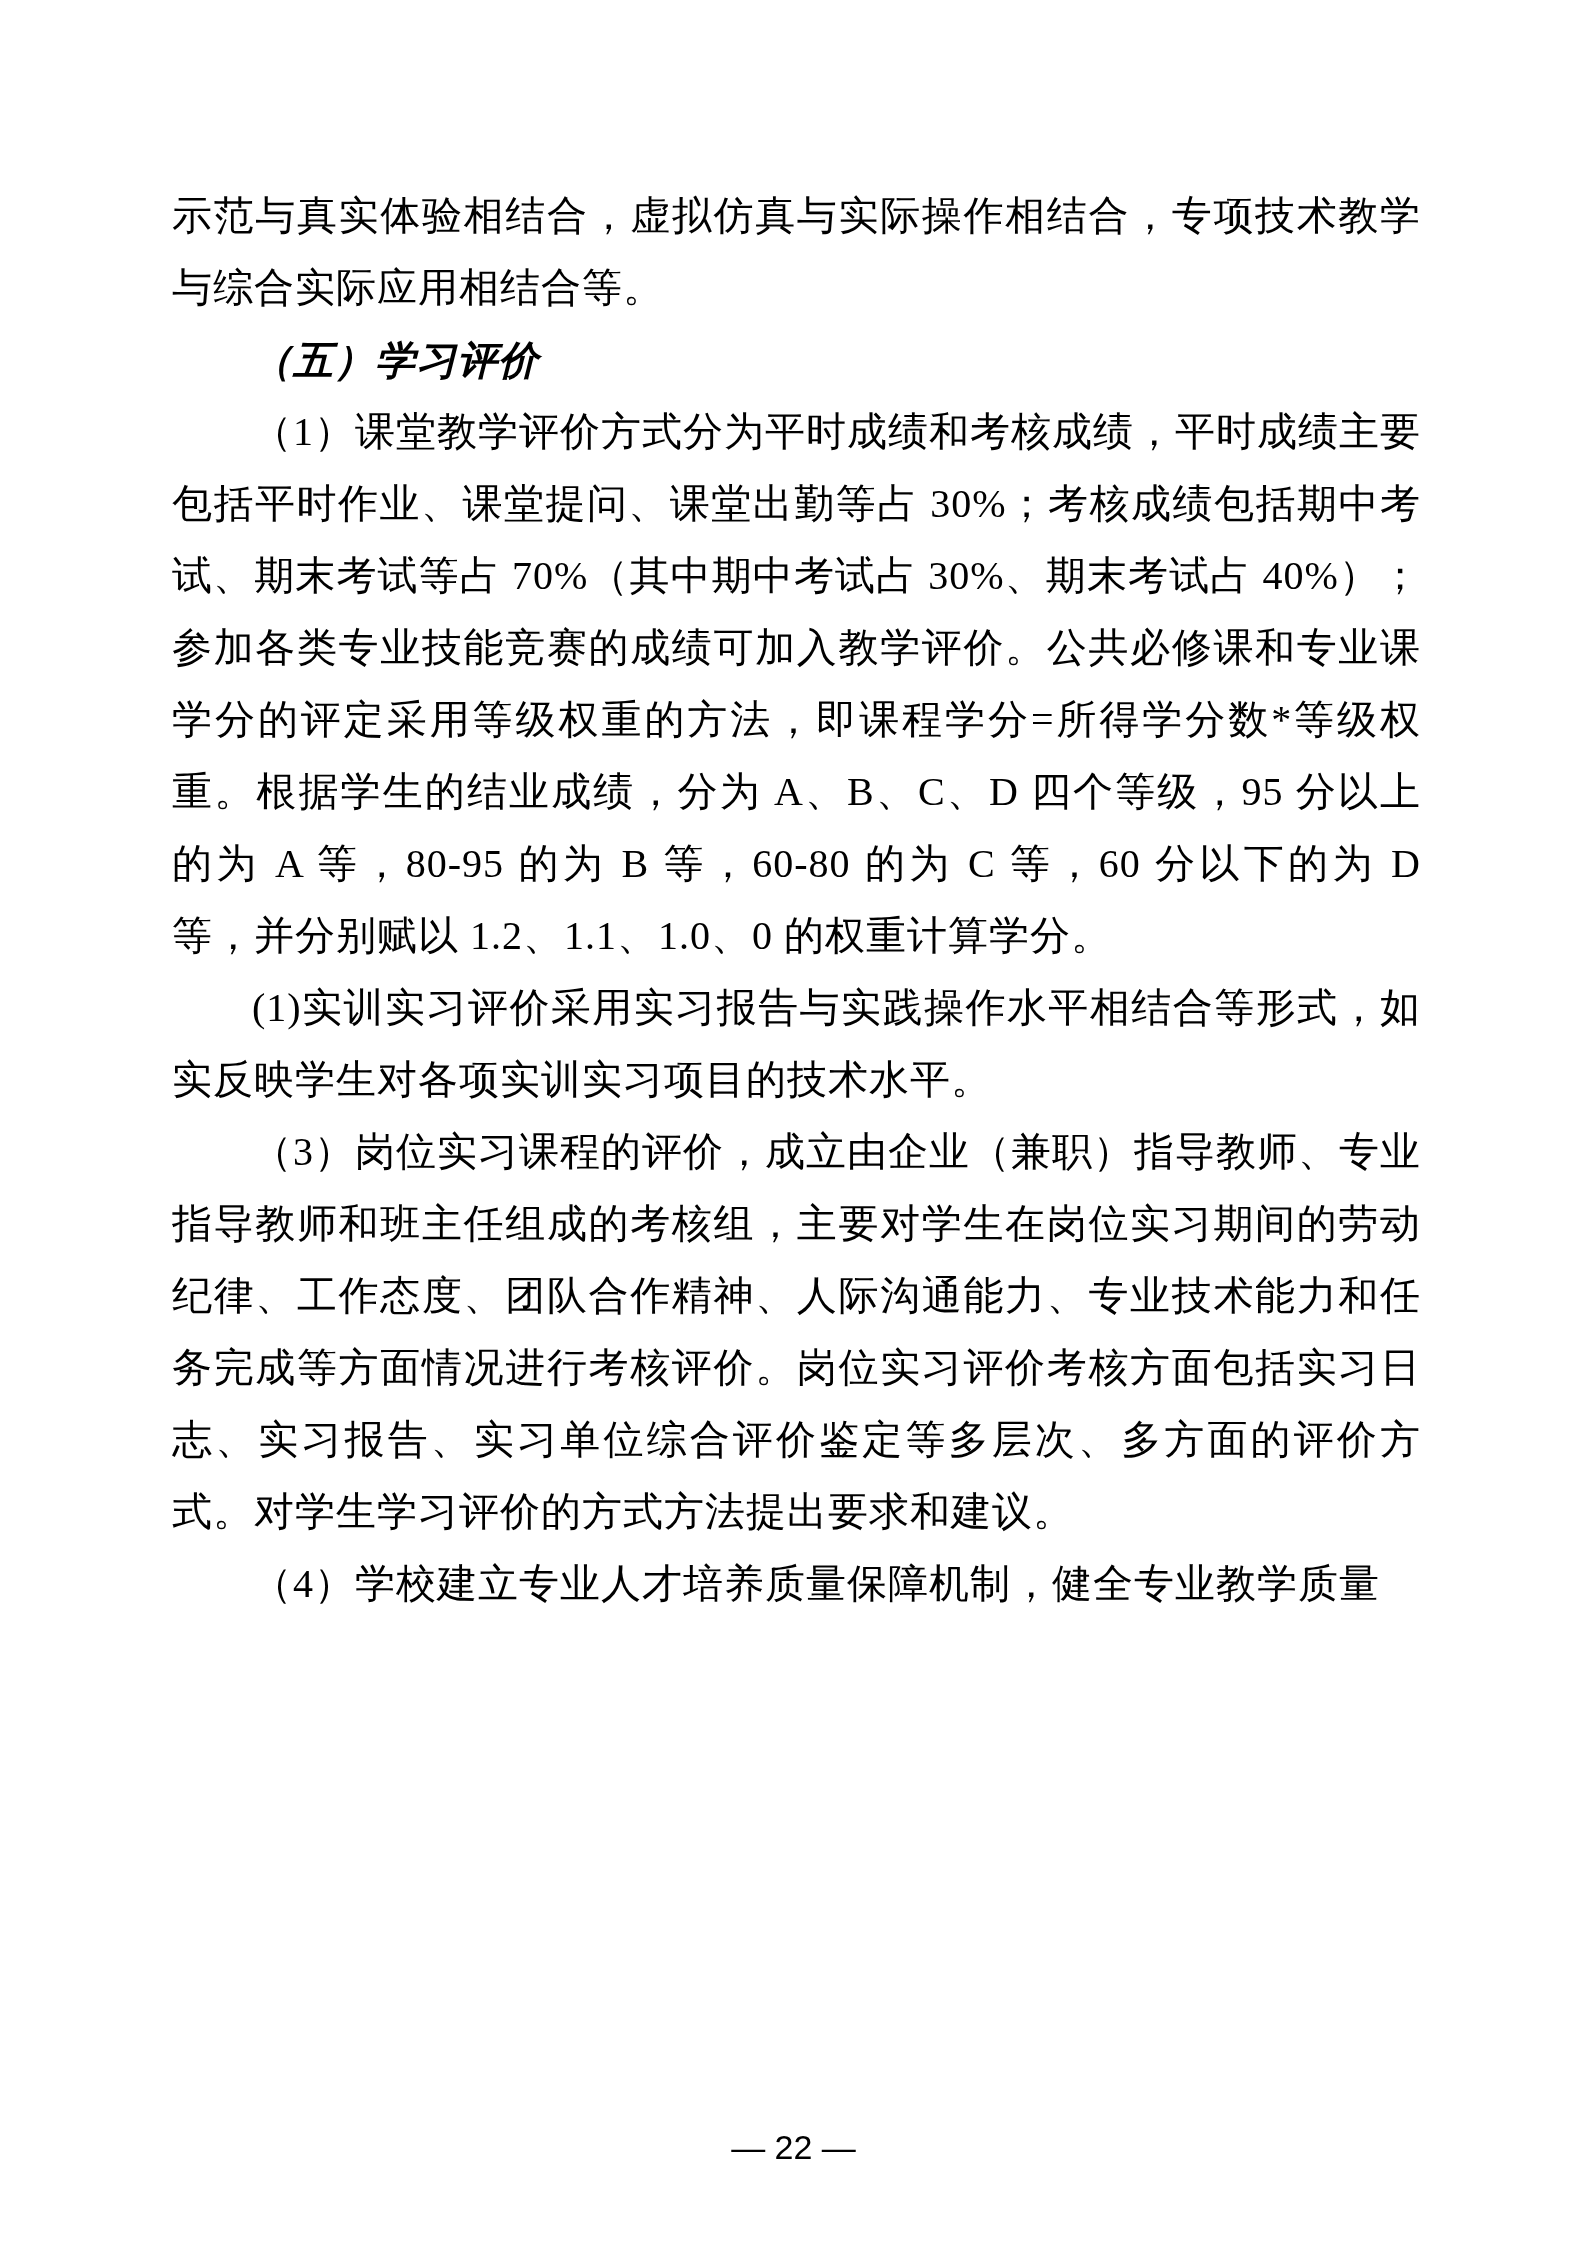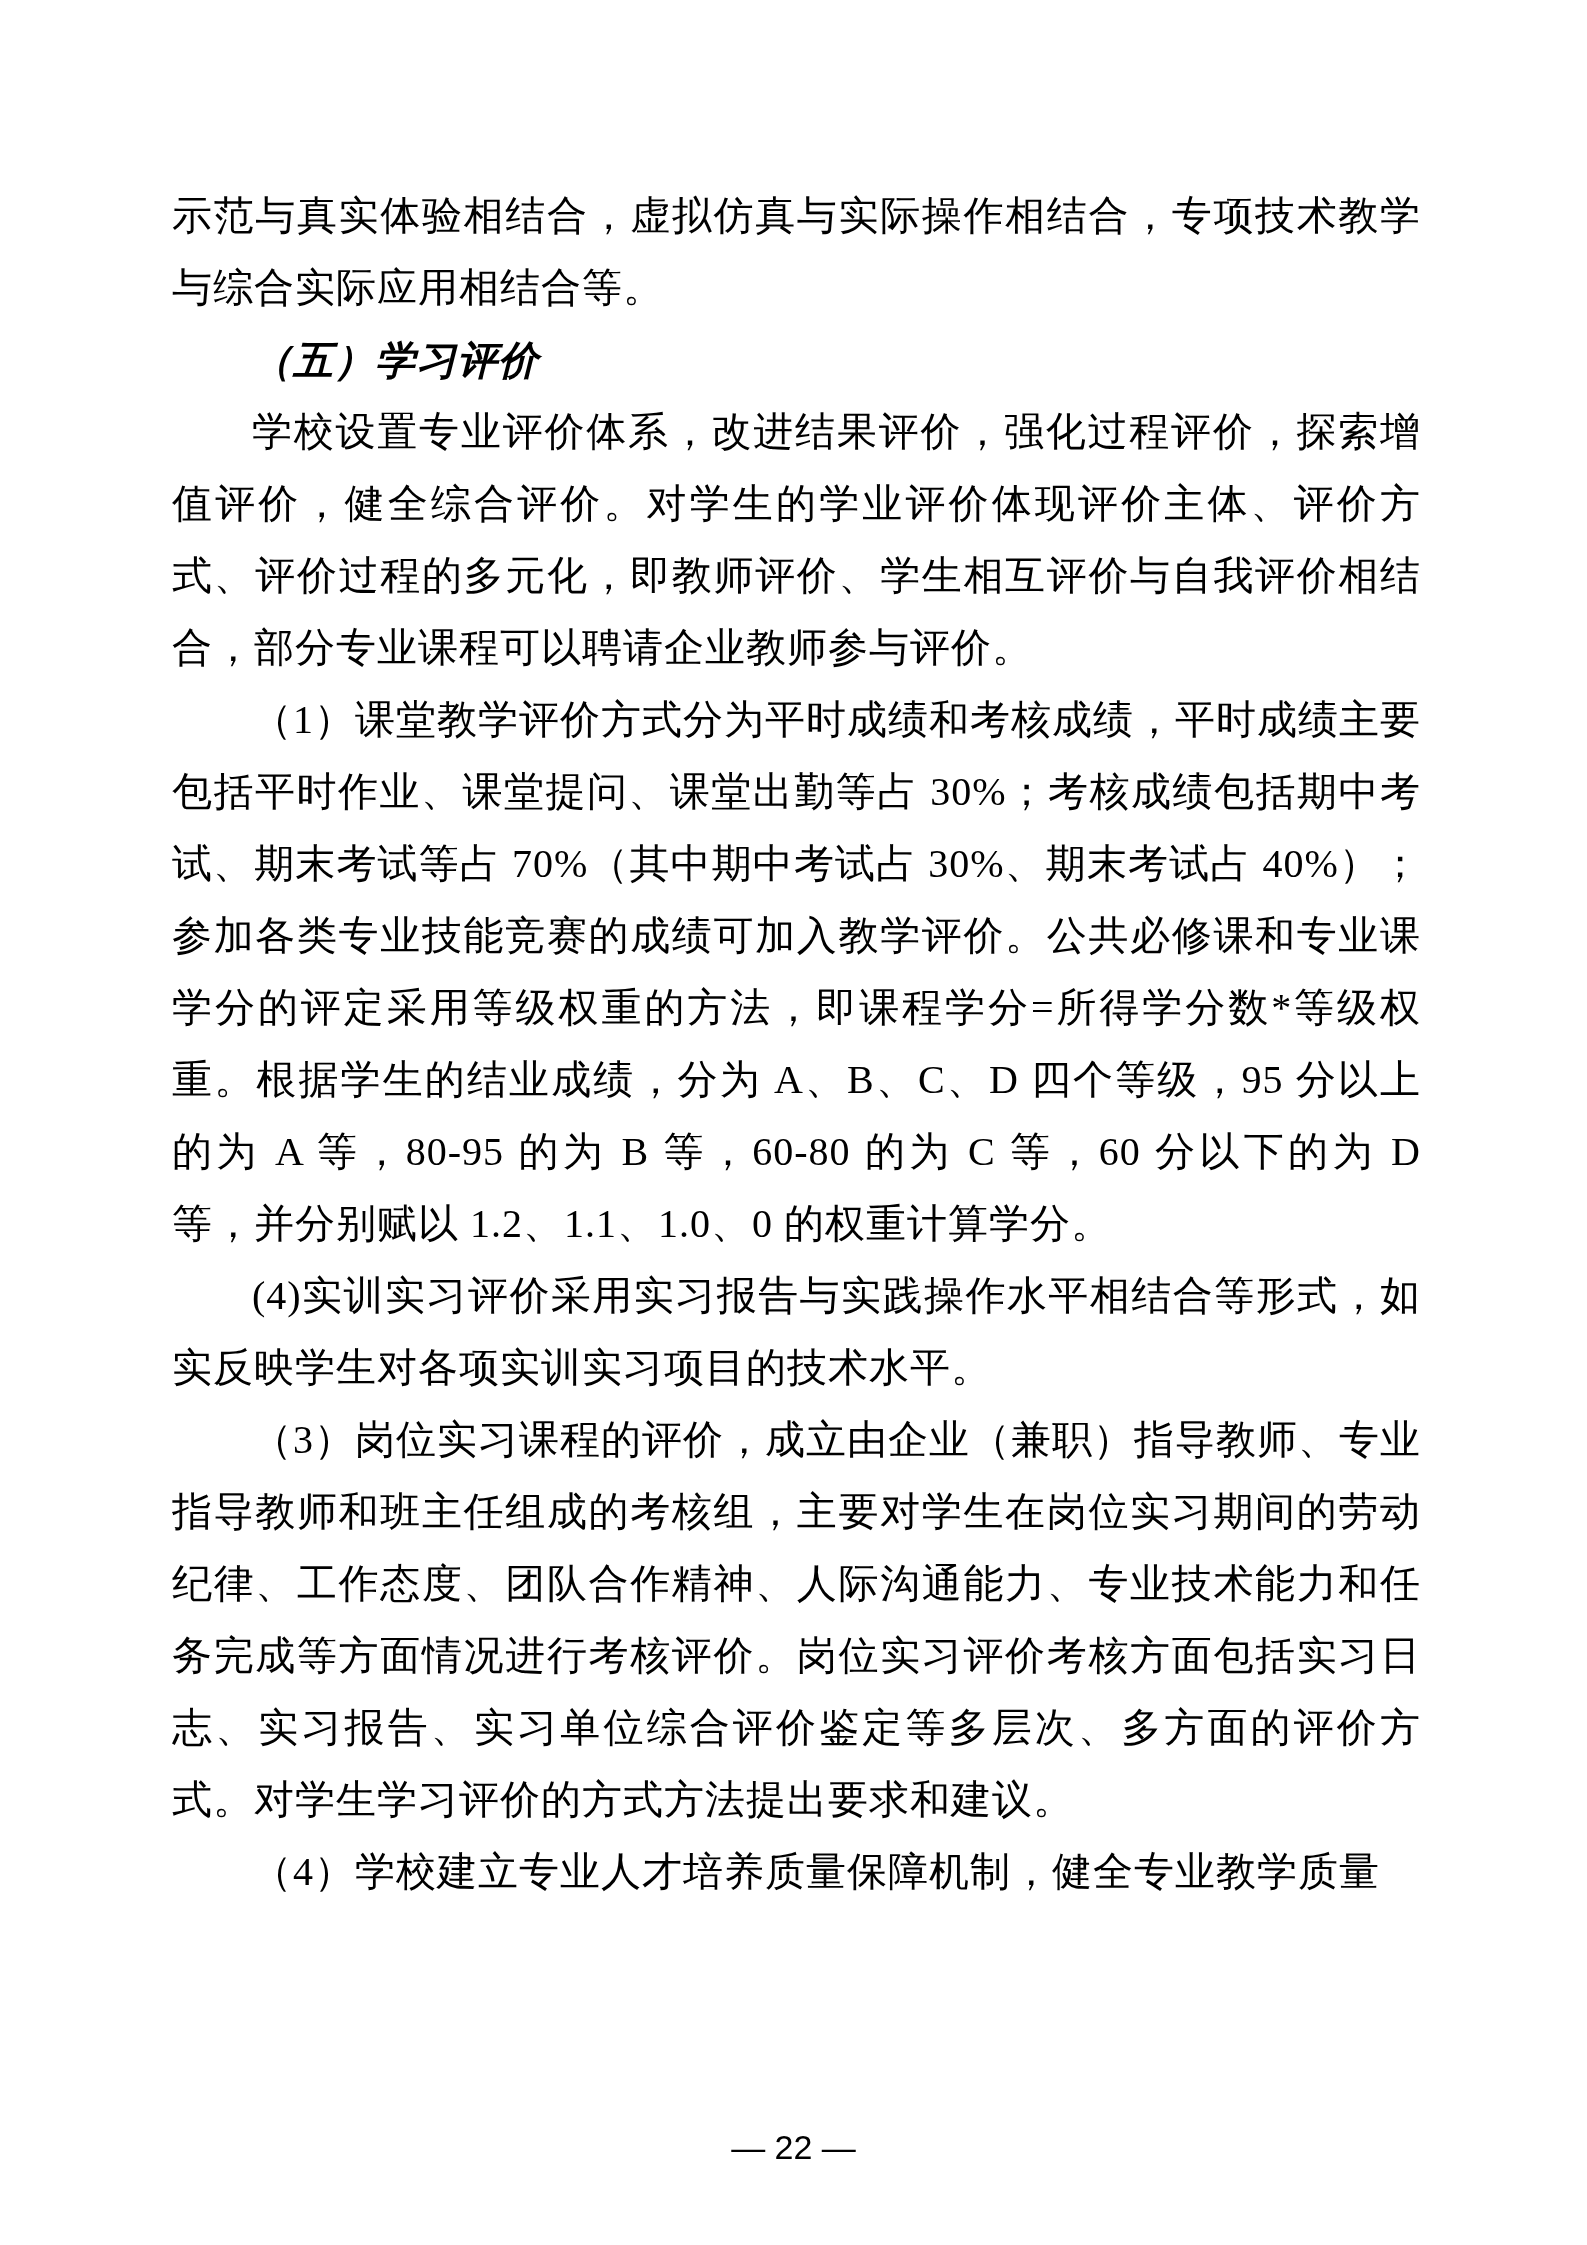--- a/index.html
+++ b/index.html
@@ -56,20 +56,19 @@
     color: #000000;
   }
 </style>
 </head>
 <body>
 
 <div class="page">
   <div class="content">
     <p class="para no-indent">示范与真实体验相结合，虚拟仿真与实际操作相结合，专项技术教学与综合实际应用相结合等。</p>
     <h3 class="heading">（五）学习评价</h3>
-    <p class="para">学校设置专业评价体系，改进结果评价，强化过程评价，探索增值评价，健全综合评价。对学生的学业评价体现评价主体、评价方式、评价过程的多元化，即教师评价、学生相互评价与自我评价相结合，部分专业课程可以聘请企业教师参与评价。</p>
     <p class="para">（1）课堂教学评价方式分为平时成绩和考核成绩，平时成绩主要包括平时作业、课堂提问、课堂出勤等占 30%；考核成绩包括期中考试、期末考试等占 70%（其中期中考试占 30%、期末考试占 40%）；参加各类专业技能竞赛的成绩可加入教学评价。公共必修课和专业课学分的评定采用等级权重的方法，即课程学分=所得学分数*等级权重。根据学生的结业成绩，分为 A、B、C、D 四个等级，95 分以上的为 A 等，80-95 的为 B 等，60-80 的为 C 等，60 分以下的为 D 等，并分别赋以 1.2、1.1、1.0、0 的权重计算学分。</p>
-    <p class="para">(4)实训实习评价采用实习报告与实践操作水平相结合等形式，如实反映学生对各项实训实习项目的技术水平。</p>
+    <p class="para">(1)实训实习评价采用实习报告与实践操作水平相结合等形式，如实反映学生对各项实训实习项目的技术水平。</p>
     <p class="para">（3）岗位实习课程的评价，成立由企业（兼职）指导教师、专业指导教师和班主任组成的考核组，主要对学生在岗位实习期间的劳动纪律、工作态度、团队合作精神、人际沟通能力、专业技术能力和任务完成等方面情况进行考核评价。岗位实习评价考核方面包括实习日志、实习报告、实习单位综合评价鉴定等多层次、多方面的评价方式。对学生学习评价的方式方法提出要求和建议。</p>
     <p class="para">（4）学校建立专业人才培养质量保障机制，健全专业教学质量</p>
   </div>
   <div class="footer">— 22 —</div>
 </div>
 
 </body></html>

